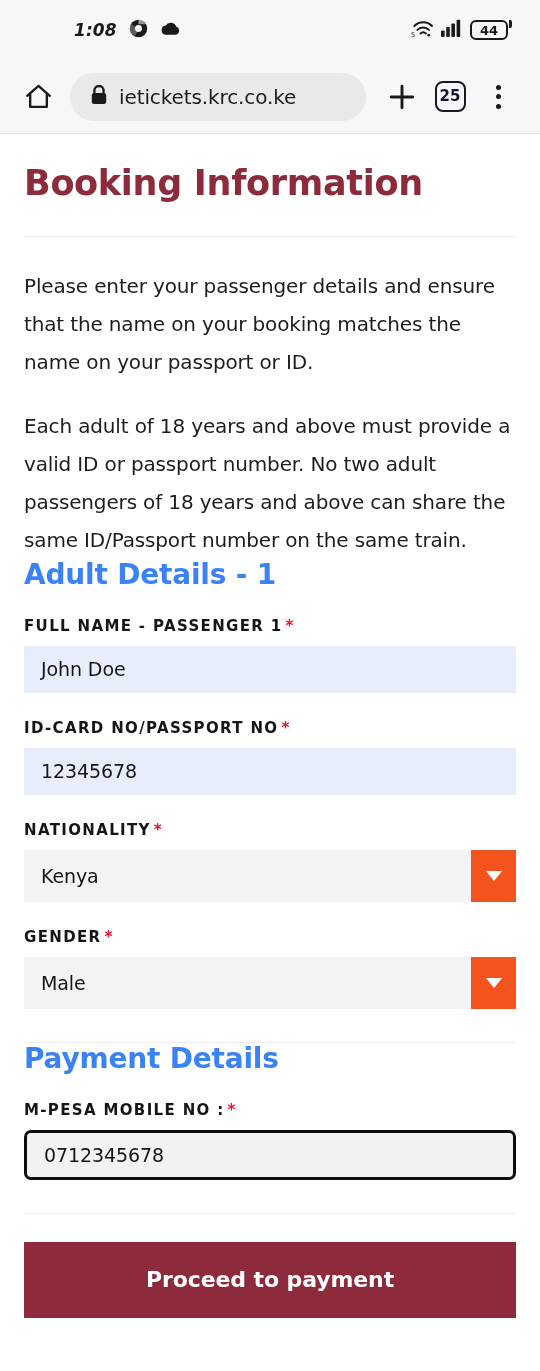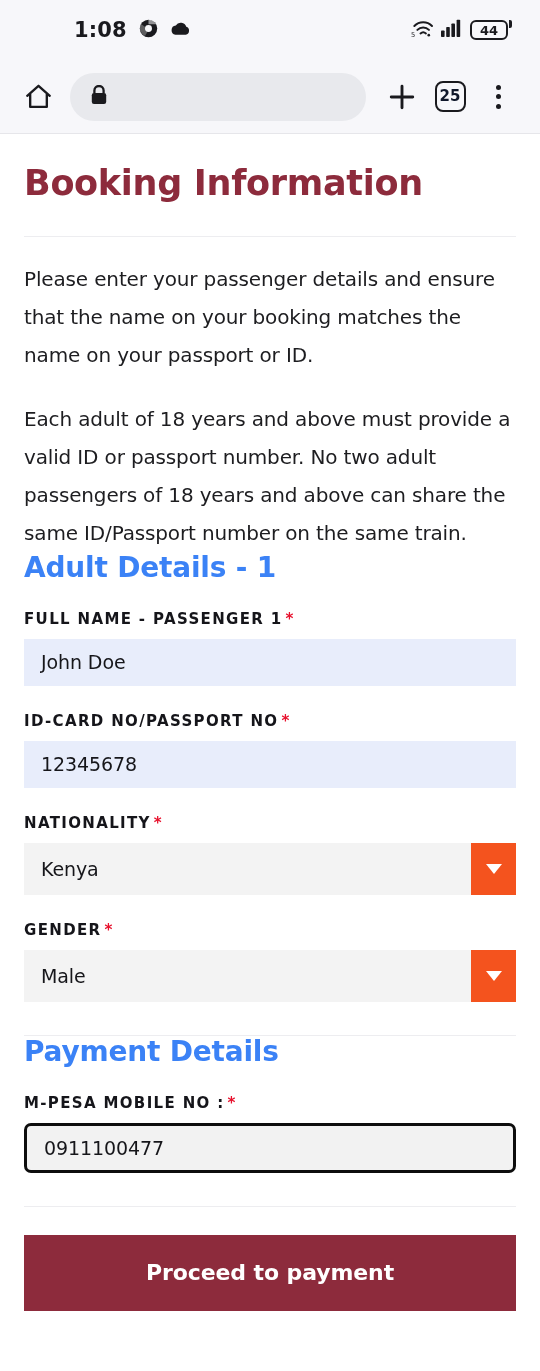--- a/index.html
+++ b/index.html
@@ -27,24 +27,25 @@
     padding: 0 28px 0 74px;
   }
 
   .status-left {
     display: flex;
     align-items: center;
     gap: 12px;
   }
 
   .status-time {
-    font-size: 21px;
+    font-size: 17px;
     font-weight: 600;
     color: #1A1A1E;
     letter-spacing: 0.1px;
+    font-style: italic;
   }
 
   .status-right {
     display: flex;
     align-items: center;
     gap: 7px;
   }
 
   .chrome-glyph { display: block; }
 
@@ -169,21 +170,21 @@
   .divider {
     height: 1px;
     background: #EDEDF0;
     margin: 33px 0 0 0;
   }
 
   .para {
     font-size: 20px;
     line-height: 1.9;
     color: #1D1D20;
-    margin-top: 23px;
+    margin-top: 30px;
     letter-spacing: -0.15px;
   }
   .para.second { margin-top: 26px; }
 
   .h-section {
     font-size: 28px;
     font-weight: 700;
     color: #3b82f6;
     letter-spacing: -0.2px;
     line-height: 1.15;
@@ -344,20 +345,21 @@
       </svg>
     </span>
 
     <div class="url-pill">
       <span>
         <svg width="18" height="20" viewBox="0 0 18 20">
           <path d="M4.4 8.4 V5.6 A4.6 4.6 0 0 1 13.6 5.6 V8.4" stroke="#1A1A1E" stroke-width="2.3" fill="none"></path>
           <rect x="1.8" y="8" width="14.4" height="11" rx="2.2" fill="#1A1A1E"></rect>
         </svg>
       </span>
+      <span class="url-text">ietickets.krc.co.ke</span>
     </div>
 
     <span class="tb-icon-btn">
       <svg width="30" height="30" viewBox="0 0 24 24">
         <path d="M12 3.4 V20.6 M3.4 12 H20.6" stroke="#1A1A1E" stroke-width="2.3" stroke-linecap="round"></path>
       </svg>
     </span>
 
     <span class="tb-icon-btn">
       <span class="tab-count-box">
@@ -424,19 +426,19 @@
   </div>
 
   <div class="divider"></div>
 
   <h2 class="h-section">Payment Details</h2>
 
   <div class="field-group">
     <label class="field-label">
       <span>M-PESA MOBILE NO :</span><span class="req">*</span>
     </label>
-    <div class="mpesa-input">0911100477</div>
+    <div class="mpesa-input">0712345678</div>
   </div>
 
   <div class="divider"></div>
 
   <button class="proceed-btn">Proceed to payment</button>
 </div>
 
 </body></html>

